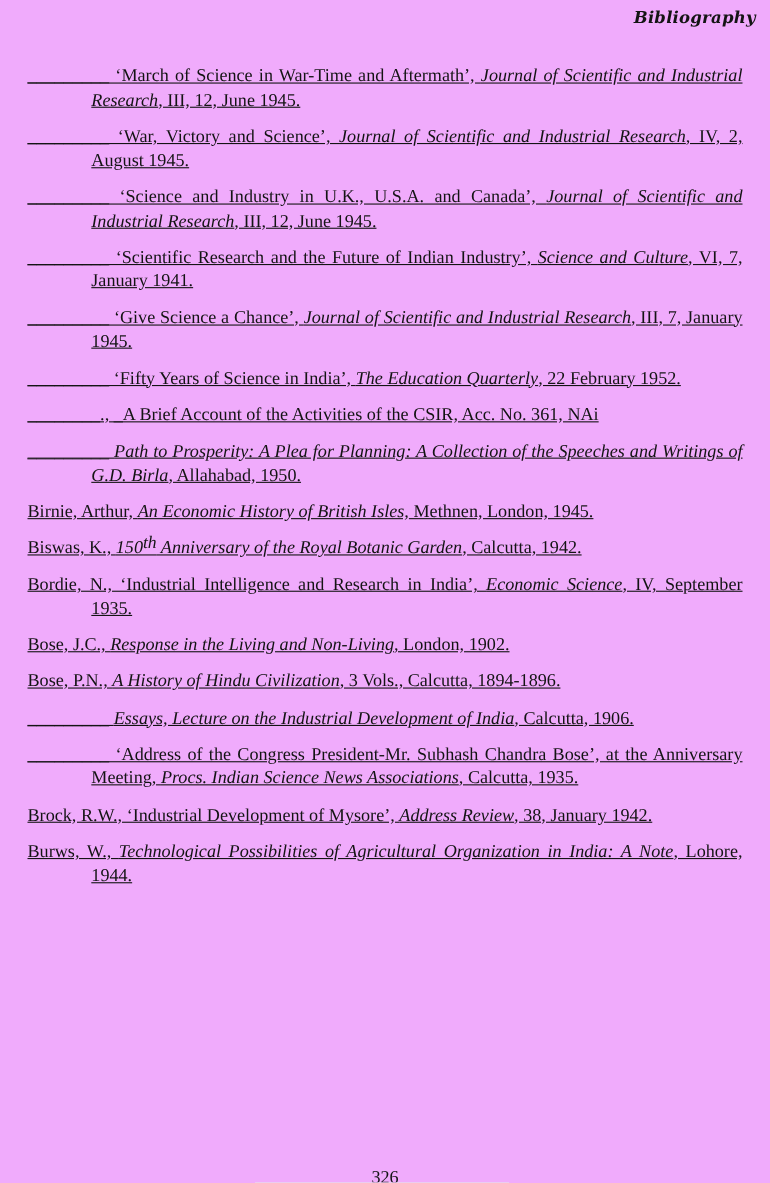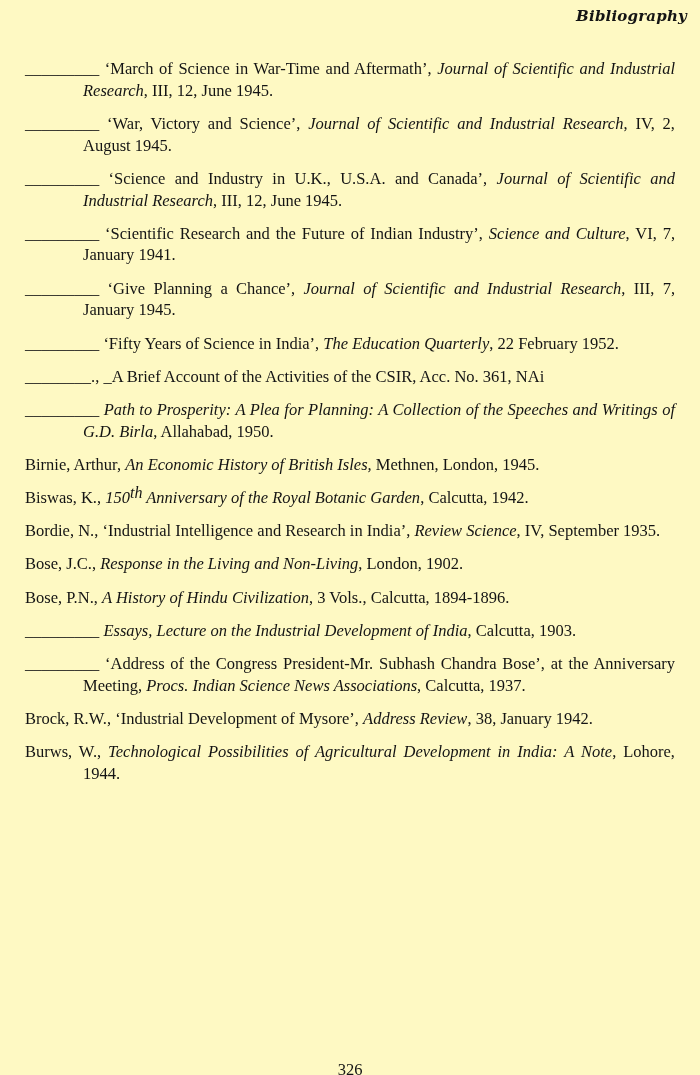--- a/index.html
+++ b/index.html
@@ -1,21 +1,21 @@
 <!DOCTYPE html>
 <html><head>
 <meta charset="utf-8">
 <style>
   html, body { margin: 0; padding: 0; background: #e8e8e8; }
   .page {
     position: relative;
     width: 700px;
     height: 1075px;
     margin: 0 auto;
-    background: #fef9c3;
+    background: #f0abfc;
     overflow: hidden;
     font-family: "Liberation Serif", serif;
     color: #141414;
   }
   .page-header {
     position: absolute;
     top: 7px;
     right: 13px;
     font-family: "DejaVu Serif", serif;
     font-style: italic;
@@ -29,20 +29,21 @@
     left: 25px;
     right: 25px;
   }
   .entry {
     margin: 0 0 11.5px 0;
     padding-left: 58px;
     text-indent: -58px;
     font-size: 16.5px;
     line-height: 21.7px;
     text-align: justify;
+    text-decoration: underline;
   }
   .entry .i { font-style: italic; }
   .entry .sup-i {
     font-style: italic;
     font-size: 16px;
     vertical-align: 5px;
     line-height: 0;
   }
   .page-number {
     position: absolute;
@@ -57,29 +58,29 @@
 <body>
 
 <div class="page">
   <div class="page-header">Bibliography</div>
 
   <div class="content">
       <p class="entry"><span>_________ ‘March of Science in War-Time and Aftermath’, </span><span class="i">Journal of Scientific and Industrial Research</span><span>, III, 12, June 1945.</span></p>
       <p class="entry"><span>_________ ‘War, Victory and Science’, </span><span class="i">Journal of Scientific and Industrial Research</span><span>, IV, 2, August 1945.</span></p>
       <p class="entry"><span>_________ ‘Science and Industry in U.K., U.S.A. and Canada’, </span><span class="i">Journal of Scientific and Industrial Research</span><span>, III, 12, June 1945.</span></p>
       <p class="entry"><span>_________ ‘Scientific Research and the Future of Indian Industry’, </span><span class="i">Science and Culture</span><span>, VI, 7, January 1941.</span></p>
-      <p class="entry"><span>_________ ‘Give Planning a Chance’, </span><span class="i">Journal of Scientific and Industrial Research</span><span>, III, 7, January 1945.</span></p>
+      <p class="entry"><span>_________ ‘Give Science a Chance’, </span><span class="i">Journal of Scientific and Industrial Research</span><span>, III, 7, January 1945.</span></p>
       <p class="entry"><span>_________ ‘Fifty Years of Science in India’, </span><span class="i">The Education Quarterly</span><span>, 22 February 1952.</span></p>
       <p class="entry"><span>________., _A Brief Account of the Activities of the CSIR, Acc. No. 361, NAi</span></p>
       <p class="entry"><span>_________ </span><span class="i">Path to Prosperity: A Plea for Planning: A Collection of the Speeches and Writings of G.D. Birla</span><span>, Allahabad, 1950.</span></p>
       <p class="entry"><span>Birnie, Arthur, </span><span class="i">An Economic History of British Isles,</span><span> Methnen, London, 1945.</span></p>
       <p class="entry"><span>Biswas, K., </span><span class="i">150</span><span class="sup-i">th</span><span class="i"> Anniversary of the Royal Botanic Garden</span><span>, Calcutta, 1942.</span></p>
-      <p class="entry"><span>Bordie, N., ‘Industrial Intelligence and Research in India’, </span><span class="i">Review Science</span><span>, IV, September 1935.</span></p>
+      <p class="entry"><span>Bordie, N., ‘Industrial Intelligence and Research in India’, </span><span class="i">Economic Science</span><span>, IV, September 1935.</span></p>
       <p class="entry"><span>Bose, J.C., </span><span class="i">Response in the Living and Non-Living</span><span>, London, 1902.</span></p>
       <p class="entry"><span>Bose, P.N., </span><span class="i">A History of Hindu Civilization</span><span>, 3 Vols., Calcutta, 1894-1896.</span></p>
-      <p class="entry"><span>_________ </span><span class="i">Essays, Lecture on the Industrial Development of India</span><span>, Calcutta, 1903.</span></p>
-      <p class="entry"><span>_________ ‘Address of the Congress President-Mr. Subhash Chandra Bose’, at the Anniversary Meeting, </span><span class="i">Procs. Indian Science News Associations</span><span>, Calcutta, 1937.</span></p>
+      <p class="entry"><span>_________ </span><span class="i">Essays, Lecture on the Industrial Development of India</span><span>, Calcutta, 1906.</span></p>
+      <p class="entry"><span>_________ ‘Address of the Congress President-Mr. Subhash Chandra Bose’, at the Anniversary Meeting, </span><span class="i">Procs. Indian Science News Associations</span><span>, Calcutta, 1935.</span></p>
       <p class="entry"><span>Brock, R.W., ‘Industrial Development of Mysore’, </span><span class="i">Address Review</span><span>, 38, January 1942.</span></p>
-      <p class="entry"><span>Burws, W., </span><span class="i">Technological Possibilities of Agricultural Development in India: A Note</span><span>, Lohore, 1944.</span></p>
+      <p class="entry"><span>Burws, W., </span><span class="i">Technological Possibilities of Agricultural Organization in India: A Note</span><span>, Lohore, 1944.</span></p>
     </div>
 
   <div class="page-number">326</div>
 </div>
 
 </body></html>

